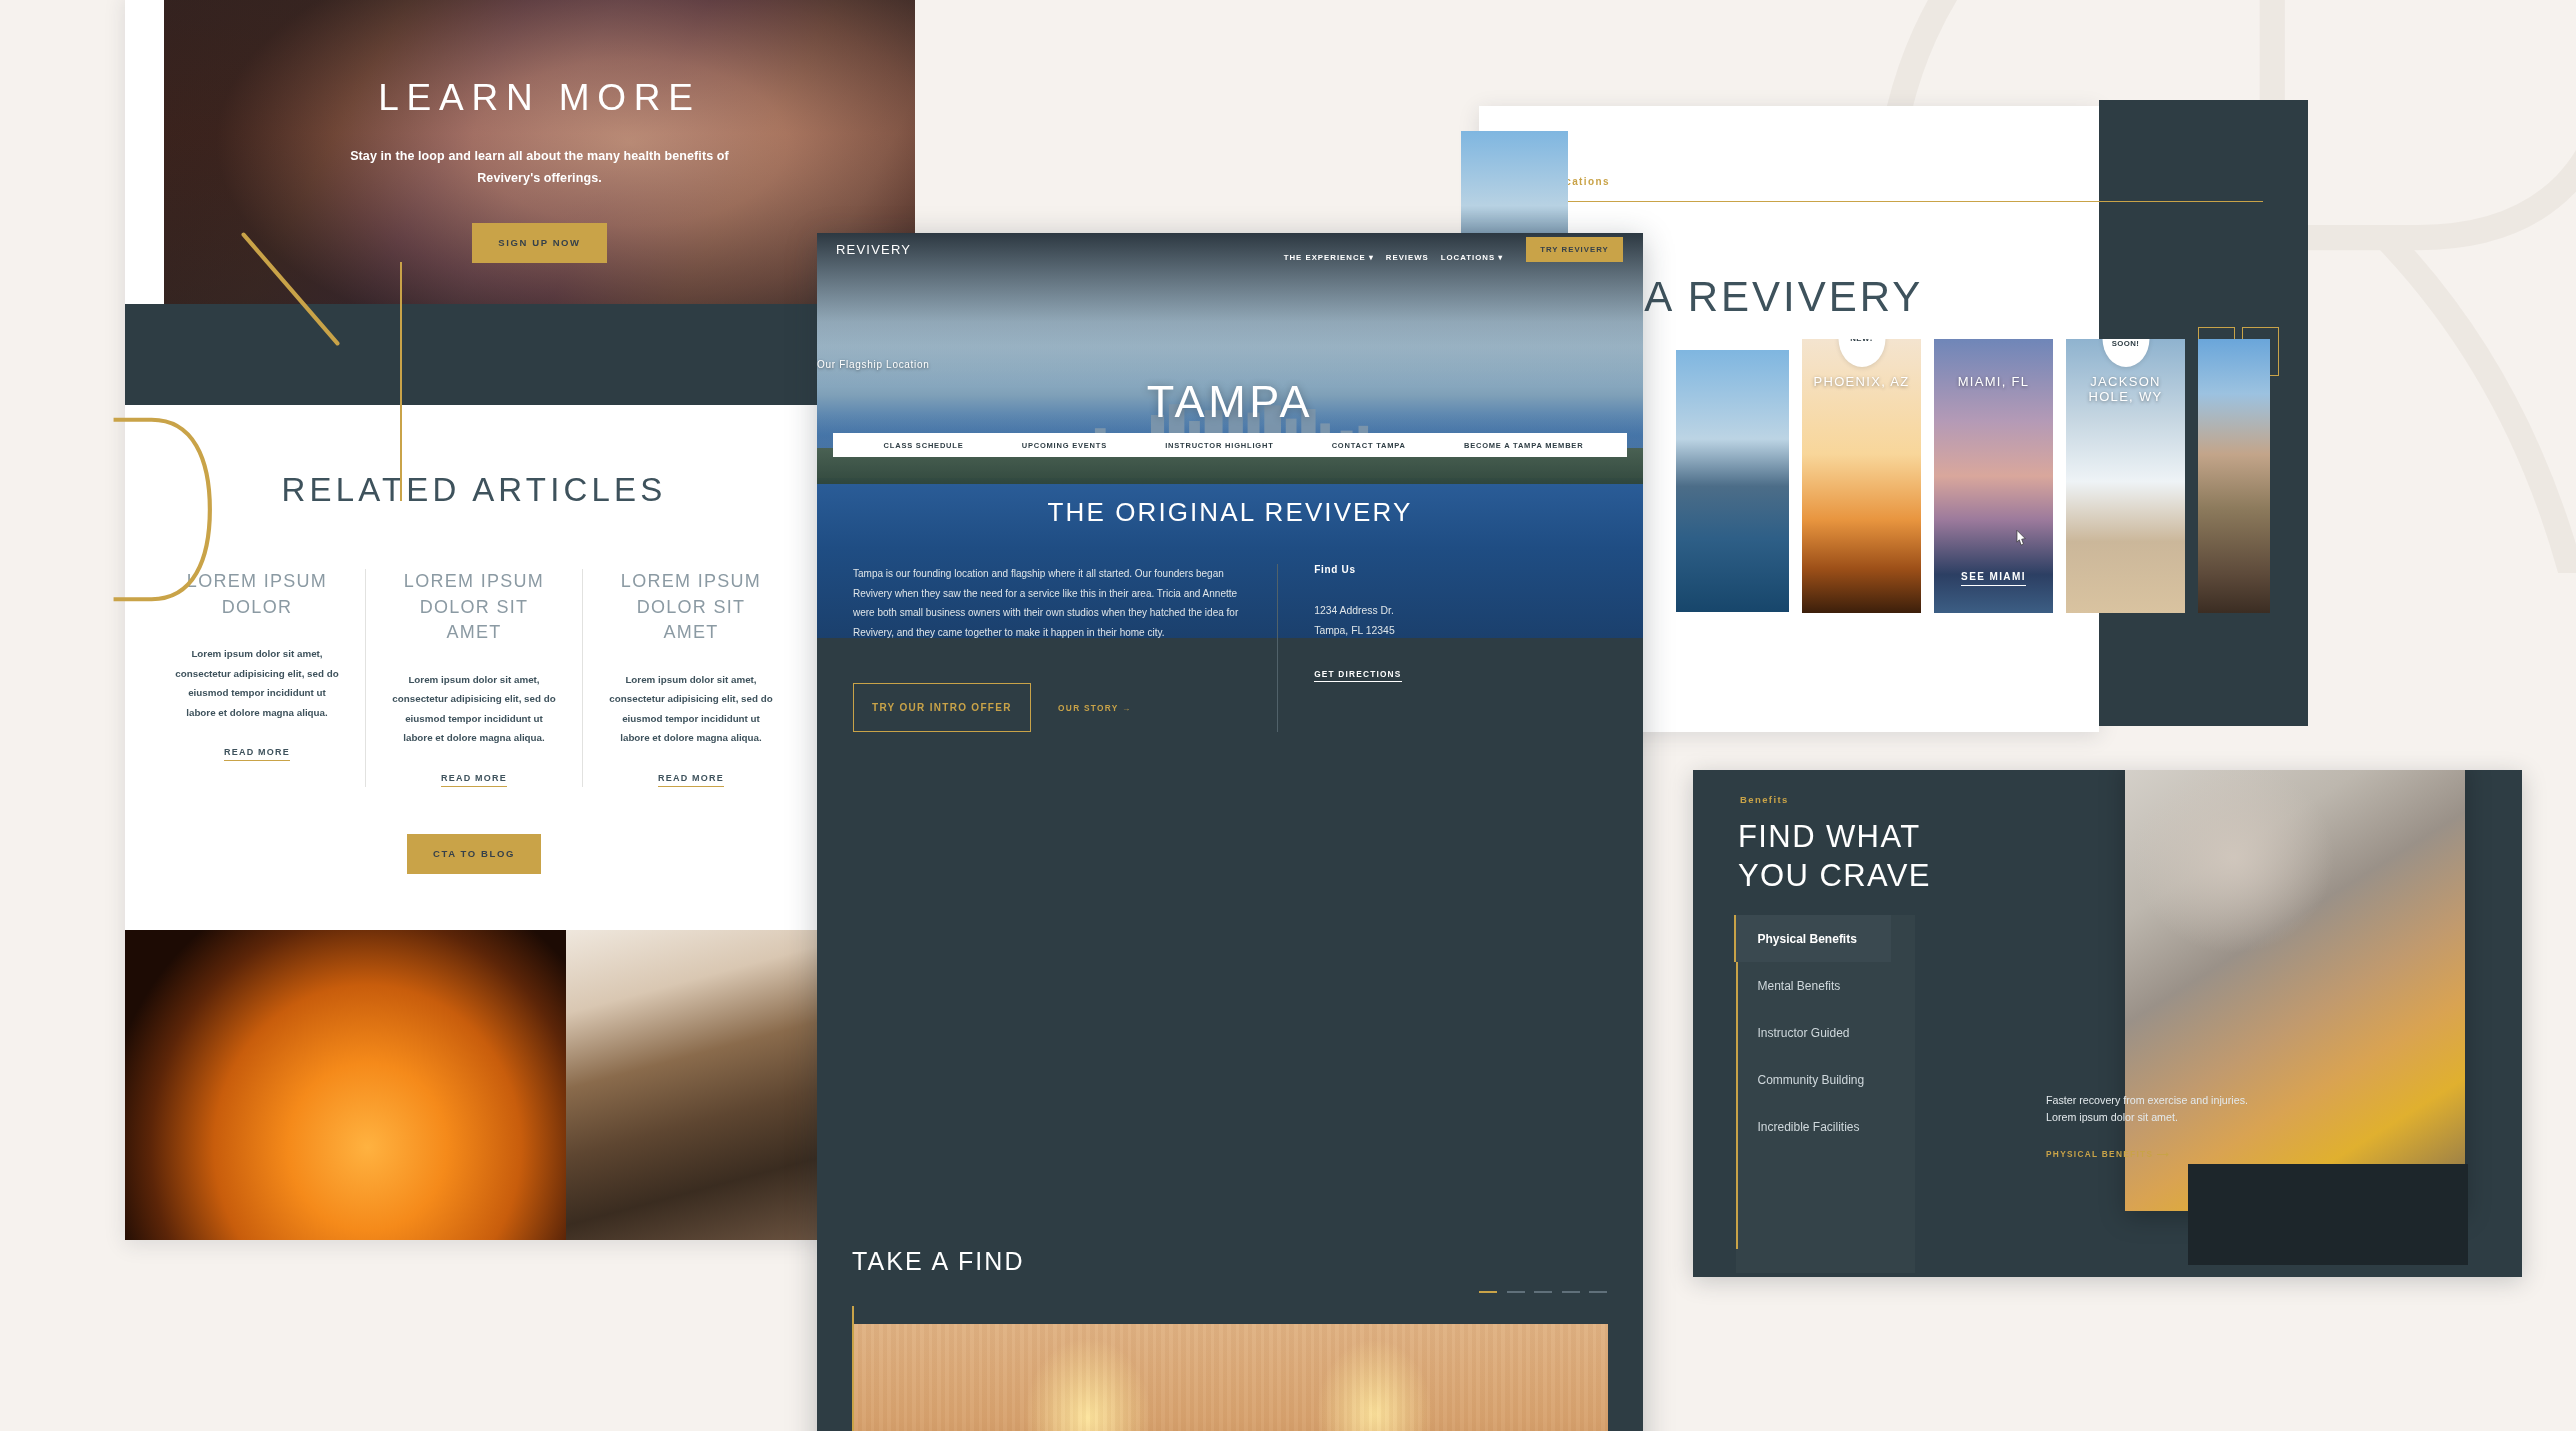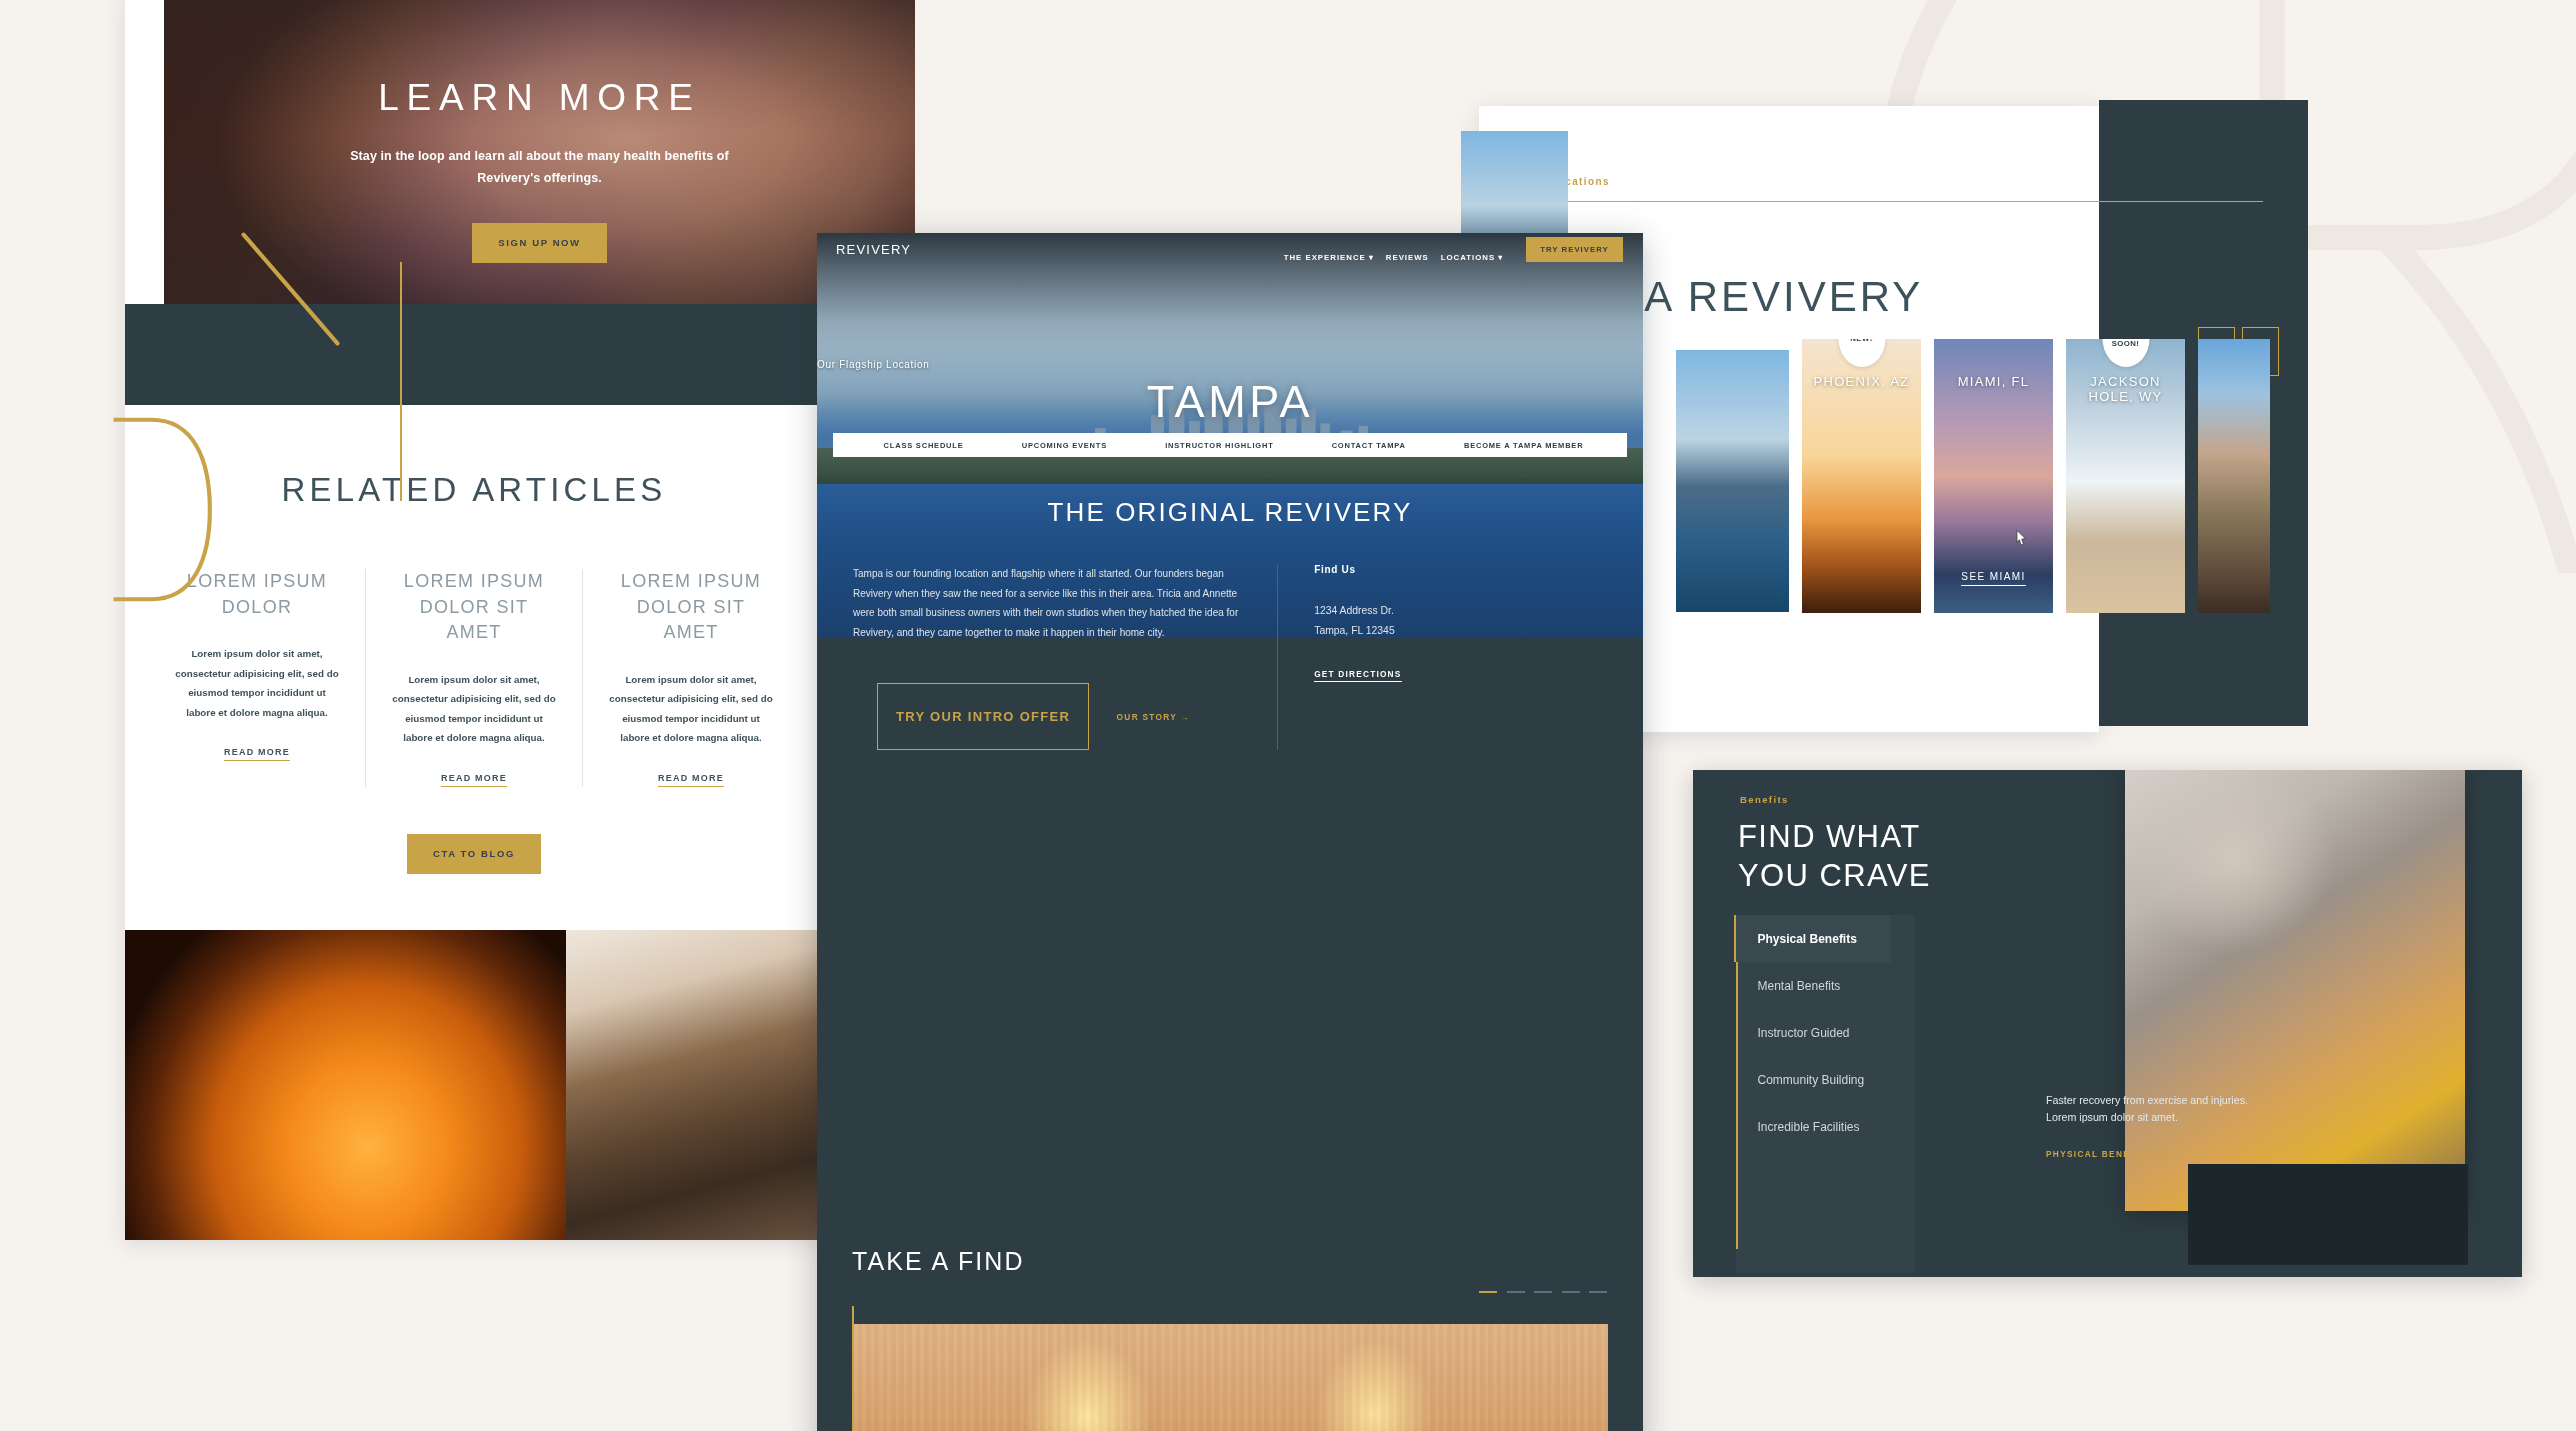--- a/index.html
+++ b/index.html
@@ -70,21 +70,21 @@
   .b-nav { position:absolute; right:29px; top:221px; display:flex; gap:7.2px; }
   .b-nav button { width:37px; height:49px; background:transparent; border:1.2px solid #c9a348; color:#fff;
                   font-size:18px; line-height:1; cursor:pointer; display:flex; align-items:center;
                   justify-content:center; }
 
   .b-cards { position:absolute; left:-12px; top:233px; display:flex; gap:13px; align-items:flex-start; }
   .loc { position:relative; width:119px; height:274px; overflow:hidden; flex:0 0 auto; }
   .loc .lbl { position:absolute; top:35px; left:0; right:0; text-align:center; color:#fff; font-size:13px;
               font-weight:300; letter-spacing:1.3px; text-shadow:0 0.6px 3.6px rgba(0,0,0,.45); }
   .loc .see { position:absolute; bottom:31px; left:0; right:0; text-align:center; color:#fff; font-size:10px;
-              font-weight:400; letter-spacing:1.4px; }
+              font-weight:700; letter-spacing:1.4px; }
   .loc .see span { border-bottom:1.8px solid #fff; padding-bottom:3px; }
   .badge { position:absolute; top:-29px; left:50%; transform:translateX(-50%); width:47px; height:57px;
            border-radius:50%; background:#fff; display:flex; align-items:center; justify-content:center;
            text-align:center; font-size:7.8px; font-weight:700; color:#2e3d44; letter-spacing:0.4px;
            line-height:1.2; box-shadow:0 1.2px 4.8px rgba(0,0,0,.12); z-index:5; }
   .loc0{ width:113px; height:262px; margin-top:10.7px;
     background:linear-gradient(180deg,#7fb6e0 0%,#bcd4e4 34%,#4c6d88 52%,#2e5f87 72%,#17466b 100%); }
   .loc1{ background:linear-gradient(180deg,#f4e4cf 0%,#f8d69a 42%,#e8953f 66%,#9c4f18 84%,#3c1f0b 100%); }
   .loc2{ background:linear-gradient(180deg,#6f86b8 0%,#b49ab6 30%,#d9a79c 50%,#9c7a9c 66%,#2c3f63 86%,#3c5e84 100%); }
   .loc3{ background:linear-gradient(180deg,#8fb3cf 0%,#c7d7e2 30%,#eef3f6 52%,#cbb79a 74%,#d9c3a0 100%); }
@@ -117,22 +117,22 @@
   .c-subnav { position:absolute; left:15.5px; top:200px; width:794px; height:24px; background:#fff;
               display:flex; align-items:center; justify-content:space-around; padding:0 18px; }
   .c-subnav a { color:#2e3d44; font-size:7.5px; font-weight:700; letter-spacing:0.8px; text-decoration:none;padding-left:8px; }
 
   .c-section-title { position:absolute; left:0; right:0; top:264px; text-align:center; color:#fff;
                      font-size:26px; font-weight:300; letter-spacing:2.1px; }
   .c-content { position:absolute; left:0; top:331px; width:100%; display:flex; padding:0 36px; }
   .c-left { width:388px; padding-left:0; }
   .c-left p { color:#dfe5e8; font-size:10px; line-height:1.95; }
   .c-actions { display:flex; align-items:center; gap:27.4px; margin-top:41px; }
-  .btn-outline { border:1.2px solid #c9a348; background:transparent; color:#c9a348; font-size:13px;
-                 font-weight:700; letter-spacing:1.3px; padding:25px 18px; cursor:pointer;margin-left:24px; }
+  .btn-outline { border:1.2px solid #c9a348; background:transparent; color:#c9a348; font-size:10px;
+                 font-weight:700; letter-spacing:1.3px; padding:18px 18px; cursor:pointer; }
   .link-gold { color:#c9a348; font-size:8.3px; font-weight:700; letter-spacing:1.3px; cursor:pointer;
                text-decoration:none; white-space:nowrap; }
   .c-div { width:1.2px; background:#51626a; margin:0 36px; align-self:stretch; min-height:155px; }
   .c-right h4 { color:#fff; font-size:10px; font-weight:700; letter-spacing:0.7px; }
   .c-right .addr { color:#dfe5e8; font-size:10.4px; line-height:1.95; margin-top:26px; }
   .c-right .dir { display:inline-block; margin-top:27.4px; color:#fff; font-size:8.3px; font-weight:700;
                   letter-spacing:1.2px; border-bottom:1.2px solid #fff; padding-bottom:2.4px; cursor:pointer; }
 
   .c-tour { position:absolute; left:35px; top:1014px; }
   .c-tour h3 { color:#fff; font-size:25px; font-weight:300; letter-spacing:2.1px; }

